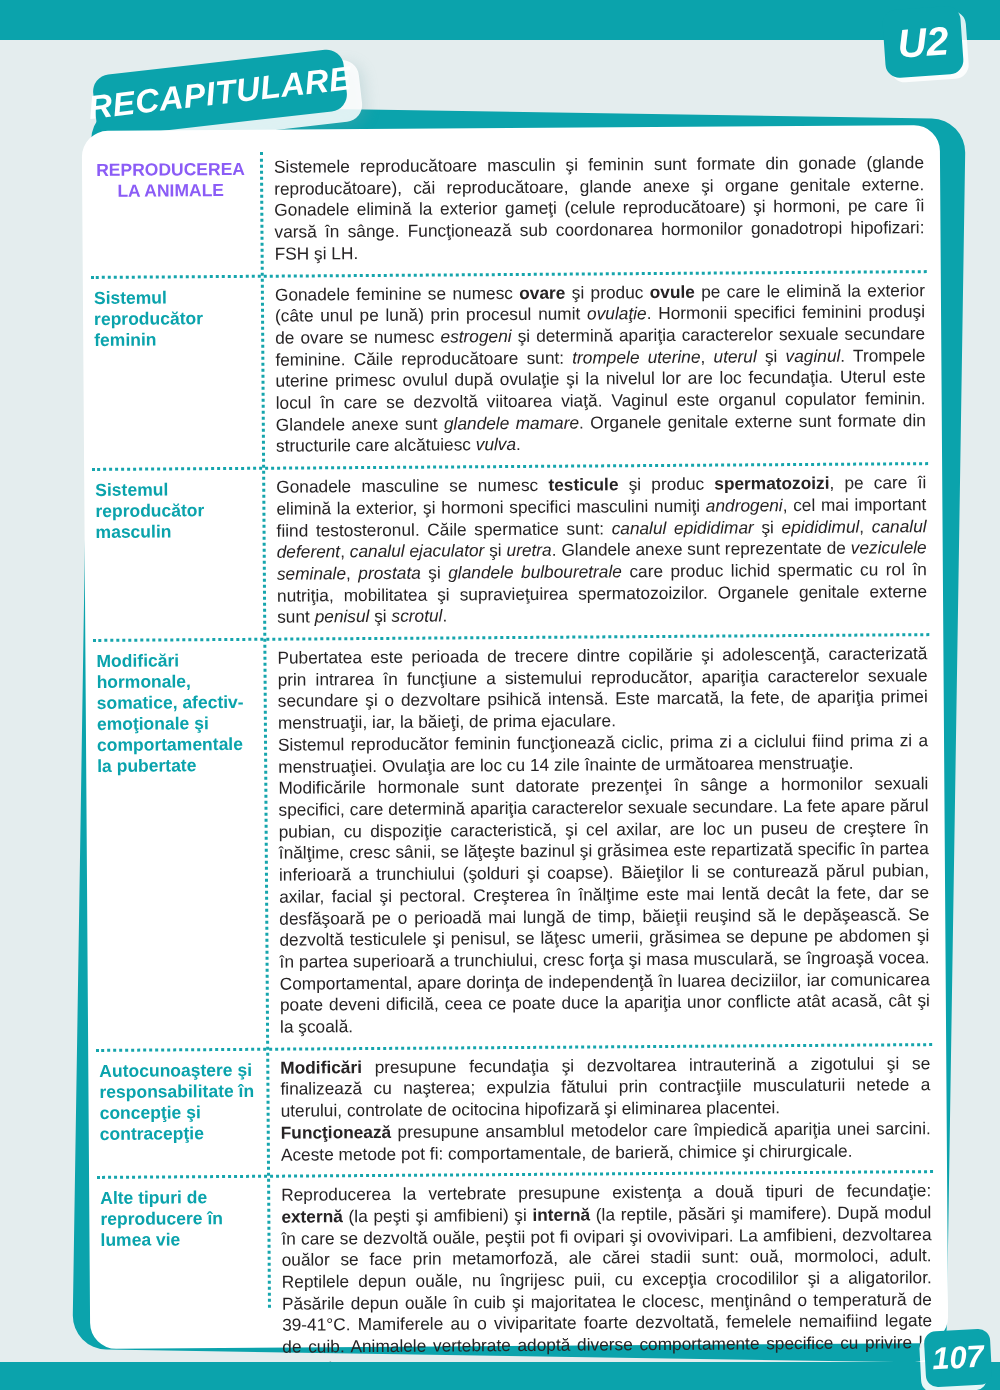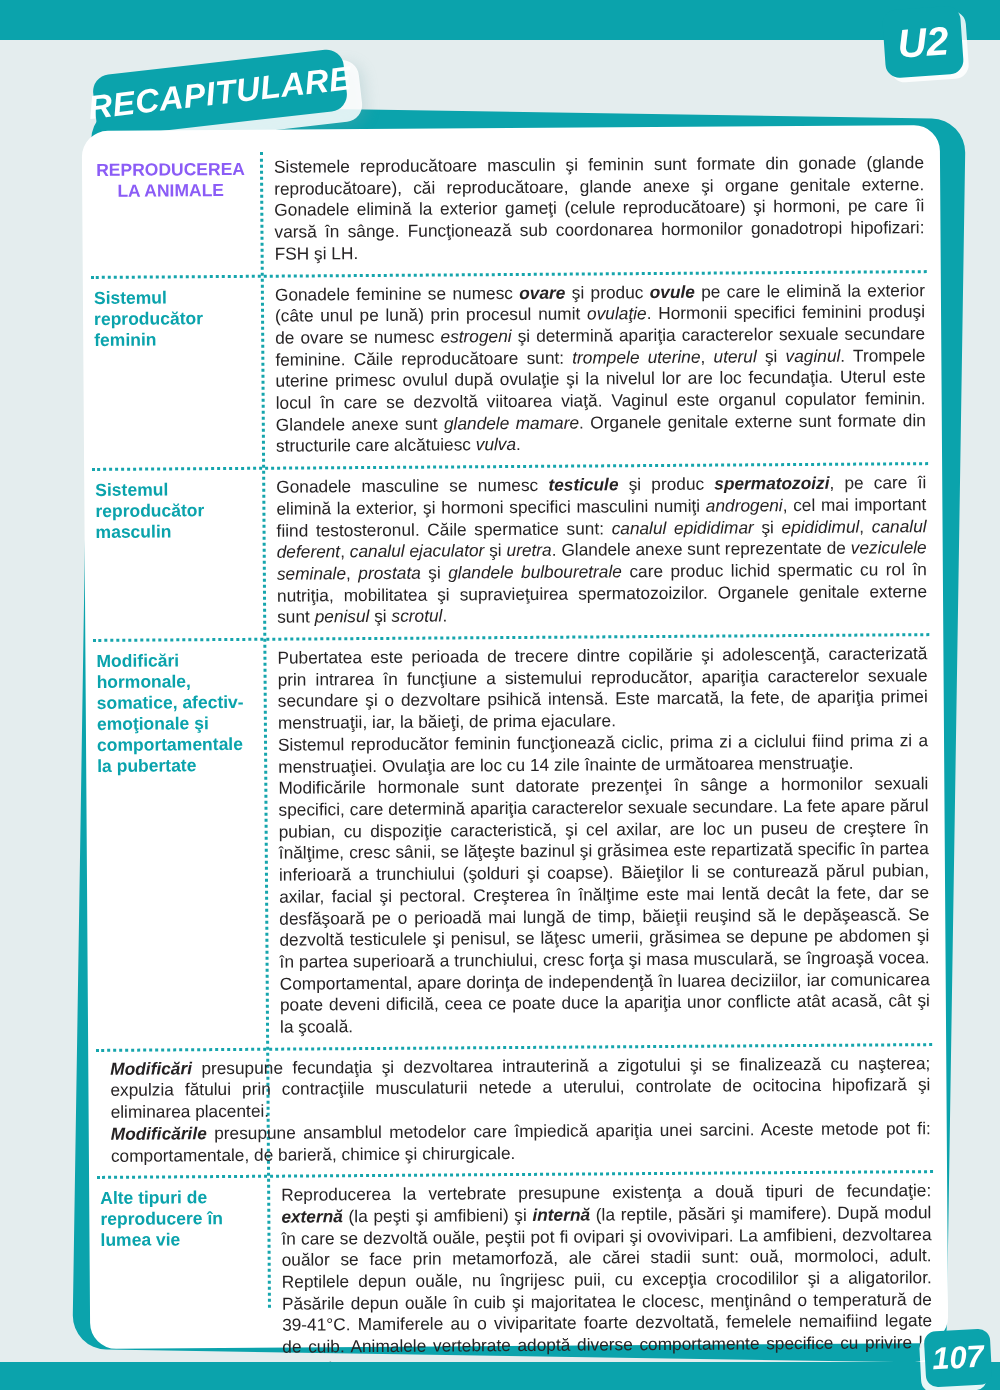--- a/index.html
+++ b/index.html
@@ -47,21 +47,21 @@
     width:170px;flex:none;box-sizing:border-box;padding:2px 12px 0 3px;
     font-weight:bold;font-size:17.5px;line-height:21px;
   }
   .heading.teal{color:#0aa3ac;}
   .heading.pink{color:#8b5cf6;text-align:center;}
   .body{
     flex:1;box-sizing:border-box;padding:0 2px 0 14px;
     font-size:17.3px;line-height:21.7px;color:#262324;text-align:justify;
   }
   .body p{margin:0;}
-  .b{font-weight:bold;font-style:italic;}
+  .b{font-weight:bold;}
   .i{font-style:italic;}
   .page-badge{
     position:absolute;left:925px;top:1330px;width:66px;height:56px;
     background:#0ba3ac;border-radius:12px;transform:rotate(-3deg);
     display:flex;align-items:center;justify-content:center;
     color:#fff;font-weight:bold;font-style:italic;font-size:31px;
     box-shadow:-5px 5px 0 rgba(255,255,255,.9);
   }
 </style>
 </head>
@@ -103,23 +103,24 @@
         </div>
         <div class="row">
           <div class="heading teal">Modificări hormonale, somatice, afectiv-emoţionale şi comportamentale la pubertate</div>
           <div class="body">
             <p><span>Pubertatea este perioada de trecere dintre copilărie şi adolescenţă, caracterizată prin intrarea în funcţiune a sistemului reproducător, apariţia caracterelor sexuale secundare şi o dezvoltare psihică intensă. Este marcată, la fete, de apariţia primei menstruaţii, iar, la băieţi, de prima ejaculare.</span></p>
             <p><span>Sistemul reproducător feminin funcţionează ciclic, prima zi a ciclului fiind prima zi a menstruaţiei. Ovulaţia are loc cu 14 zile înainte de următoarea menstruaţie.</span></p>
             <p><span>Modificările hormonale sunt datorate prezenţei în sânge a hormonilor sexuali specifici, care determină apariţia caracterelor sexuale secundare. La fete apare părul pubian, cu dispoziţie caracteristică, şi cel axilar, are loc un puseu de creştere în înălţime, cresc sânii, se lăţeşte bazinul şi grăsimea este repartizată specific în partea inferioară a trunchiului (şolduri şi coapse). Băieţilor li se conturează părul pubian, axilar, facial şi pectoral. Creşterea în înălţime este mai lentă decât la fete, dar se desfăşoară pe o perioadă mai lungă de timp, băieţii reuşind să le depăşească. Se dezvoltă testiculele şi penisul, se lăţesc umerii, grăsimea se depune pe abdomen şi în partea superioară a trunchiului, cresc forţa şi masa musculară, se îngroaşă vocea. Comportamental, apare dorinţa de independenţă în luarea deciziilor, iar comunicarea poate deveni dificilă, ceea ce poate duce la apariţia unor conflicte atât acasă, cât şi la şcoală.</span></p>
           </div>
         </div>
         <div class="row">
+          <div class="heading teal">Autocunoaştere şi responsabilitate în concepţie şi contracepţie</div>
           <div class="body">
             <p><span class="b">Modificări</span><span> presupune fecundaţia şi dezvoltarea intrauterină a zigotului şi se finalizează cu naşterea; expulzia fătului prin contracţiile musculaturii netede a uterului, controlate de ocitocina hipofizară şi eliminarea placentei.</span></p>
-            <p><span class="b">Modificările</span><span> presupune ansamblul metodelor care împiedică apariţia unei sarcini. Aceste metode pot fi: comportamentale, de barieră, chimice şi chirurgicale.</span></p>
+            <p><span class="b">Funcţionează</span><span> presupune ansamblul metodelor care împiedică apariţia unei sarcini. Aceste metode pot fi: comportamentale, de barieră, chimice şi chirurgicale.</span></p>
           </div>
         </div>
         <div class="row">
           <div class="heading teal">Alte tipuri de reproducere în lumea vie</div>
           <div class="body">
             <p><span>Reproducerea la vertebrate presupune existenţa a două tipuri de fecundaţie: </span><span class="b">externă</span><span> (la peşti şi amfibieni) şi </span><span class="b">internă</span><span> (la reptile, păsări şi mamifere). După modul în care se dezvoltă ouăle, peştii pot fi ovipari şi ovovivipari. La amfibieni, dezvoltarea ouălor se face prin metamorfoză, ale cărei stadii sunt: ouă, mormoloci, adult. Reptilele depun ouăle, nu îngrijesc puii, cu excepţia crocodililor şi a aligatorilor. Păsările depun ouăle în cuib şi majoritatea le clocesc, menţinând o temperatură de 39-41°C. Mamiferele au o viviparitate foarte dezvoltată, femelele nemaifiind legate de cuib. Animalele vertebrate adoptă diverse comportamente specifice cu privire la reproducere.</span></p>
           </div>
         </div>
       </div>
   </div>

